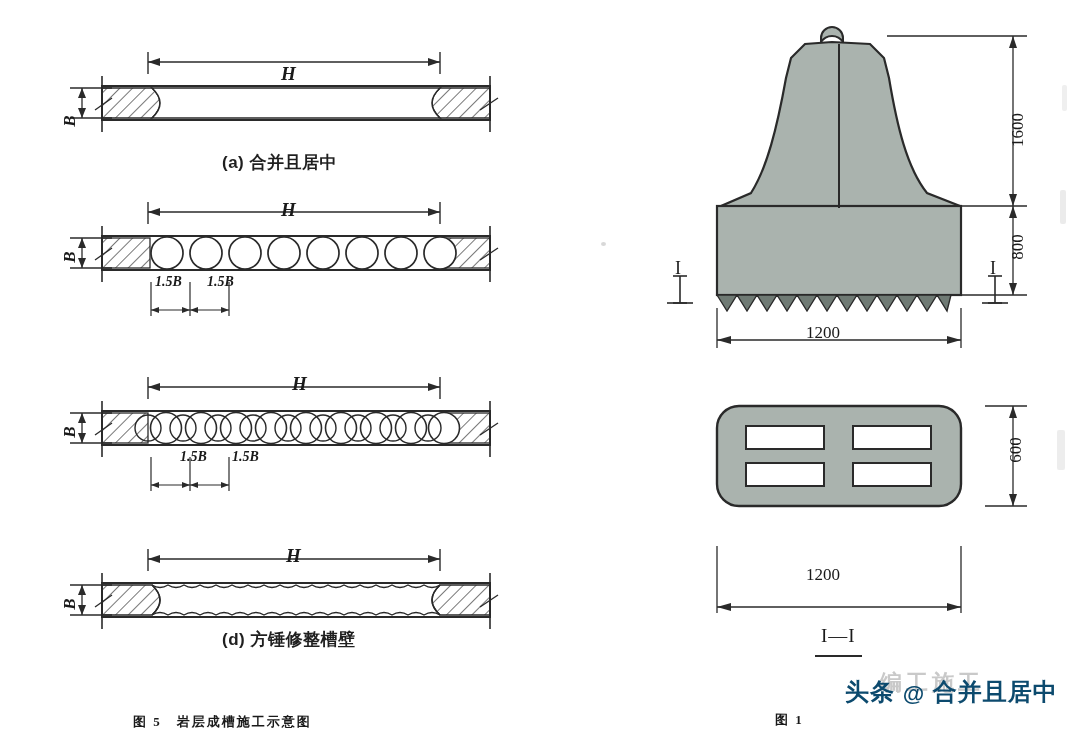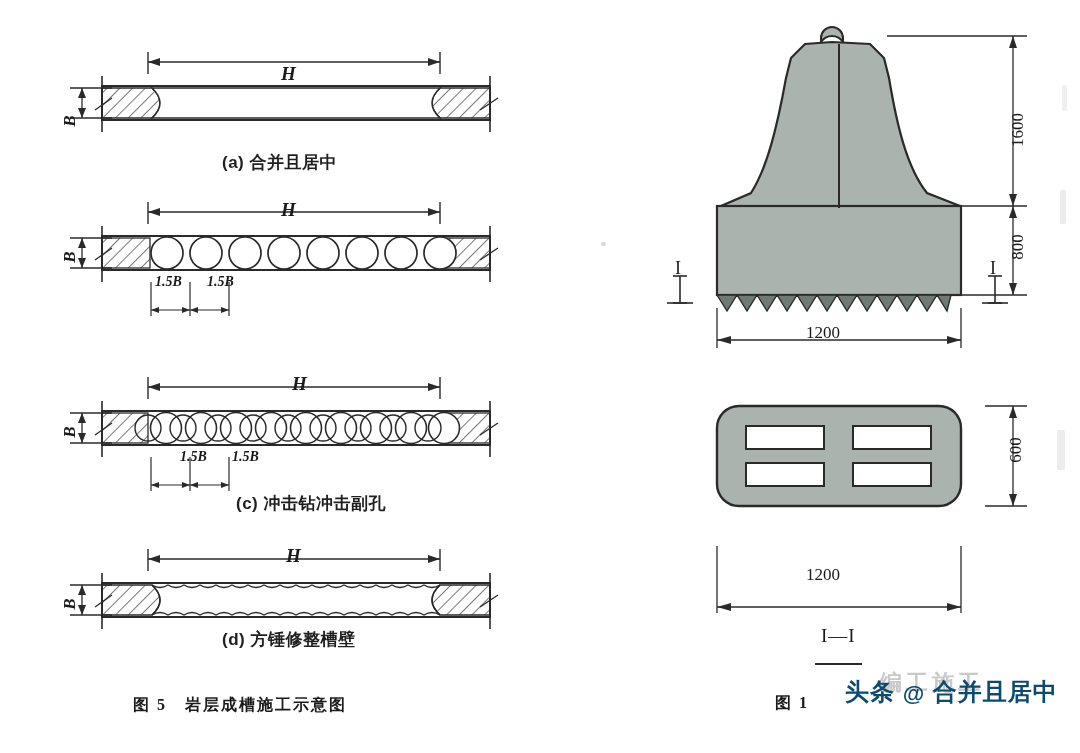--- a/index.html
+++ b/index.html
@@ -18,25 +18,26 @@
   .cap{
     font-family:"Liberation Sans", sans-serif;
     font-weight:bold;
     font-size:17px;
     color:#1f1f1f;
     white-space:nowrap;
     letter-spacing:0.5px;
   }
   .figcap{
     font-family:"Liberation Serif", serif;
-    font-size:16px;
+    font-size:13px;
     font-weight:bold;
     color:#1a1a1a;
     white-space:nowrap;
     letter-spacing:2px;
+    margin-top:18px;
   }
   .dimtxt{
     font-family:"Liberation Serif", serif;
     font-size:17px;
     color:#1a1a1a;
     white-space:nowrap;
   }
   .italic-h{
     font-family:"Liberation Serif", serif;
     font-style:italic;
@@ -59,21 +60,21 @@
   .sect-label{
     font-family:"Liberation Serif", serif;
     font-size:18px;
     color:#1a1a1a;
   }
   .ii-label{
     font-family:"Liberation Serif", serif;
     font-size:19px;
     letter-spacing:1px;
     border-bottom:2px solid #2a2a2a;
-    padding:0 6px 16px 6px;
+    padding:0 6px 8px 6px;
     white-space:nowrap;
   }
   
   #watermark{
     position:absolute;
     left:845px;top:676px;
     font-family:"Liberation Sans", sans-serif;
     font-size:24px;
     font-weight:bold;
     color:#0c4a6e;
@@ -284,21 +285,20 @@
 
   <div class="abs italic-h" style="left:281px;top:199px;">H</div>
   <div class="abs italic-b" style="left:64px;top:247px;transform:rotate(-90deg);">B</div>
   <div class="abs smalldim" style="left:155px;top:274px;">1.5B</div>
   <div class="abs smalldim" style="left:207px;top:274px;">1.5B</div>
 
   <div class="abs italic-h" style="left:292px;top:373px;">H</div>
   <div class="abs italic-b" style="left:64px;top:422px;transform:rotate(-90deg);">B</div>
   <div class="abs smalldim" style="left:180px;top:449px;">1.5B</div>
   <div class="abs smalldim" style="left:232px;top:449px;">1.5B</div>
-  <div class="abs cap" style="left:236px;top:492px;">(c) 冲击钻冲击副孔</div>
 
   <div class="abs italic-h" style="left:286px;top:545px;">H</div>
   <div class="abs italic-b" style="left:64px;top:594px;transform:rotate(-90deg);">B</div>
   <div class="abs cap" style="left:222px;top:628px;">(d) 方锤修整槽壁</div>
 
   <div class="abs figcap" style="left:133px;top:695px;">图 5　岩层成槽施工示意图</div>
 
   <div class="abs" style="left:655px;top:18px;">
     <svg width="420" height="660" viewBox="0 0 420 660">
       <g stroke="#2a2a2a" fill="none">

